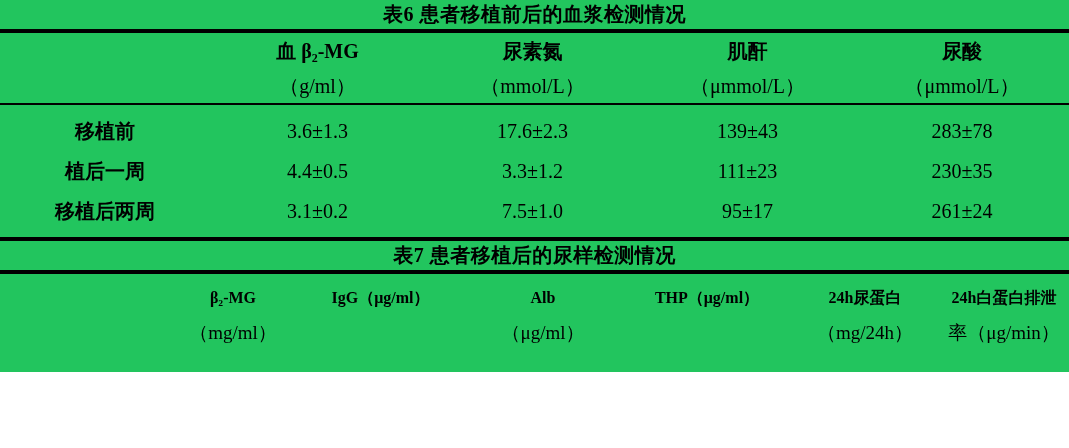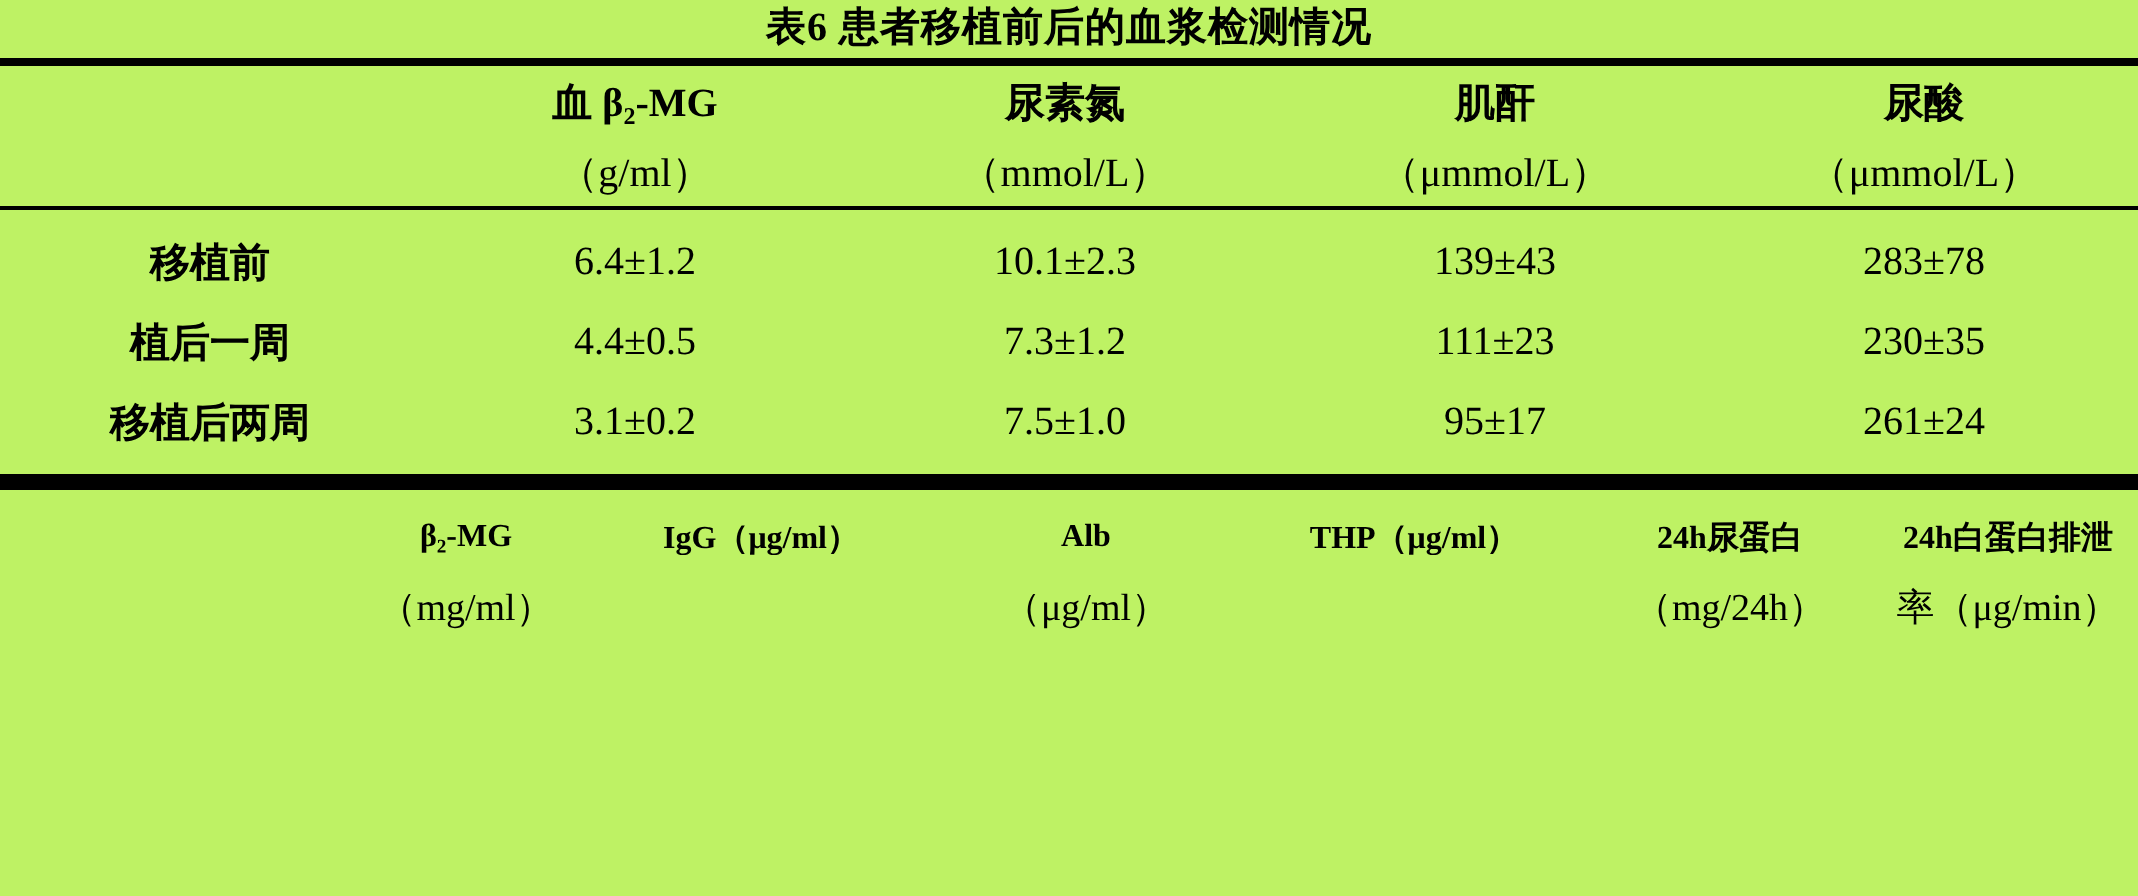--- a/index.html
+++ b/index.html
@@ -10,22 +10,22 @@
   body {
     width: 1069px;
     height: 448px;
     overflow: hidden;
     font-family: "Liberation Serif", serif;
     color: #000000;
   }
   .page {
     position: relative;
     width: 1069px;
-    height: 448px;
-    background: #bef264;
+    height: 372px;
+    background: #22c55e;
   }
 
   
   .table-block {
     width: 1069px;
   }
   .rule-thick {
     height: 4px;
     background: #000000;
     margin: 0;
@@ -139,48 +139,49 @@
       <colgroup>
         <col class="c0">
           <col class="c1">
           <col class="c2">
           <col class="c3">
           <col class="c4">
       </colgroup>
       <tbody>
         <tr class="body-row">
           <td class="rowlabel">移植前</td>
-          <td>6.4±1.2</td>
-          <td>10.1±2.3</td>
+          <td>3.6±1.3</td>
+          <td>17.6±2.3</td>
           <td>139±43</td>
           <td>283±78</td>
         </tr>
         <tr class="body-row">
           <td class="rowlabel">植后一周</td>
           <td>4.4±0.5</td>
-          <td>7.3±1.2</td>
+          <td>3.3±1.2</td>
           <td>111±23</td>
           <td>230±35</td>
         </tr>
         <tr class="body-row">
           <td class="rowlabel">移植后两周</td>
           <td>3.1±0.2</td>
           <td>7.5±1.0</td>
           <td>95±17</td>
           <td>261±24</td>
         </tr>
       </tbody>
     </table>
 
     <div class="spacer-sm"></div>
     <div class="rule-thick"></div>
   </div>
 
   <div class="table-block t7">
 
+    <div class="caption">表7  患者移植后的尿样检测情况</div>
     <div class="rule-thick"></div>
     <div class="spacer-sm"></div>
 
     <table class="data t7">
       <colgroup>
         <col class="c0">
           <col class="c1">
           <col class="c2">
           <col class="c3">
           <col class="c4">

